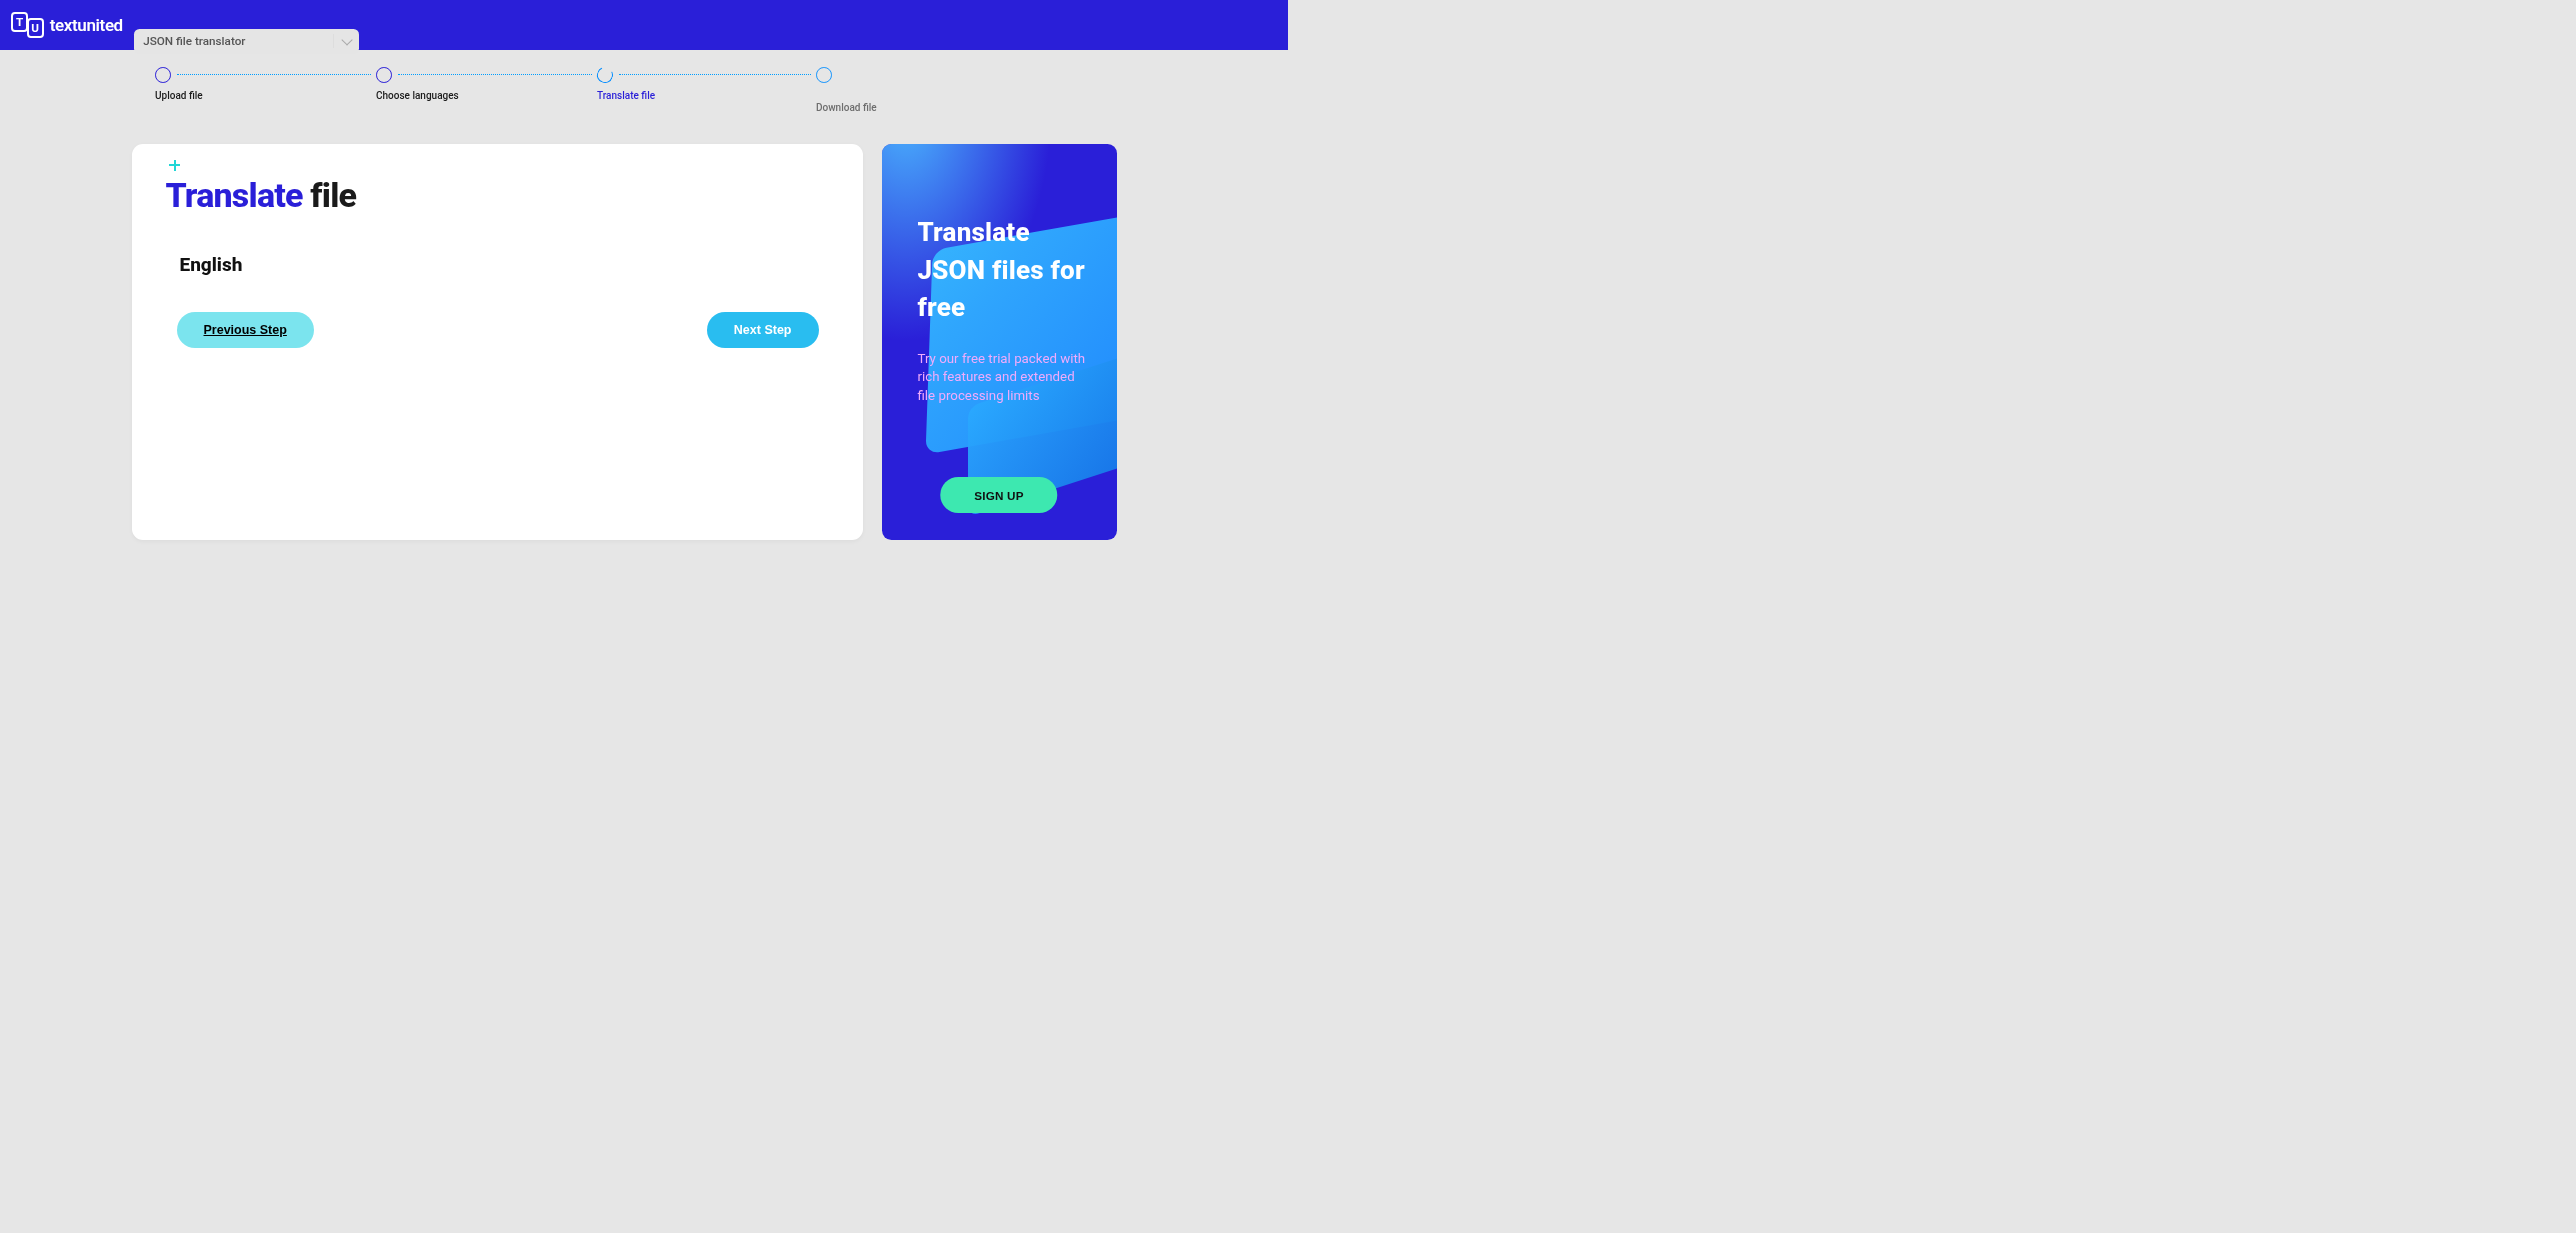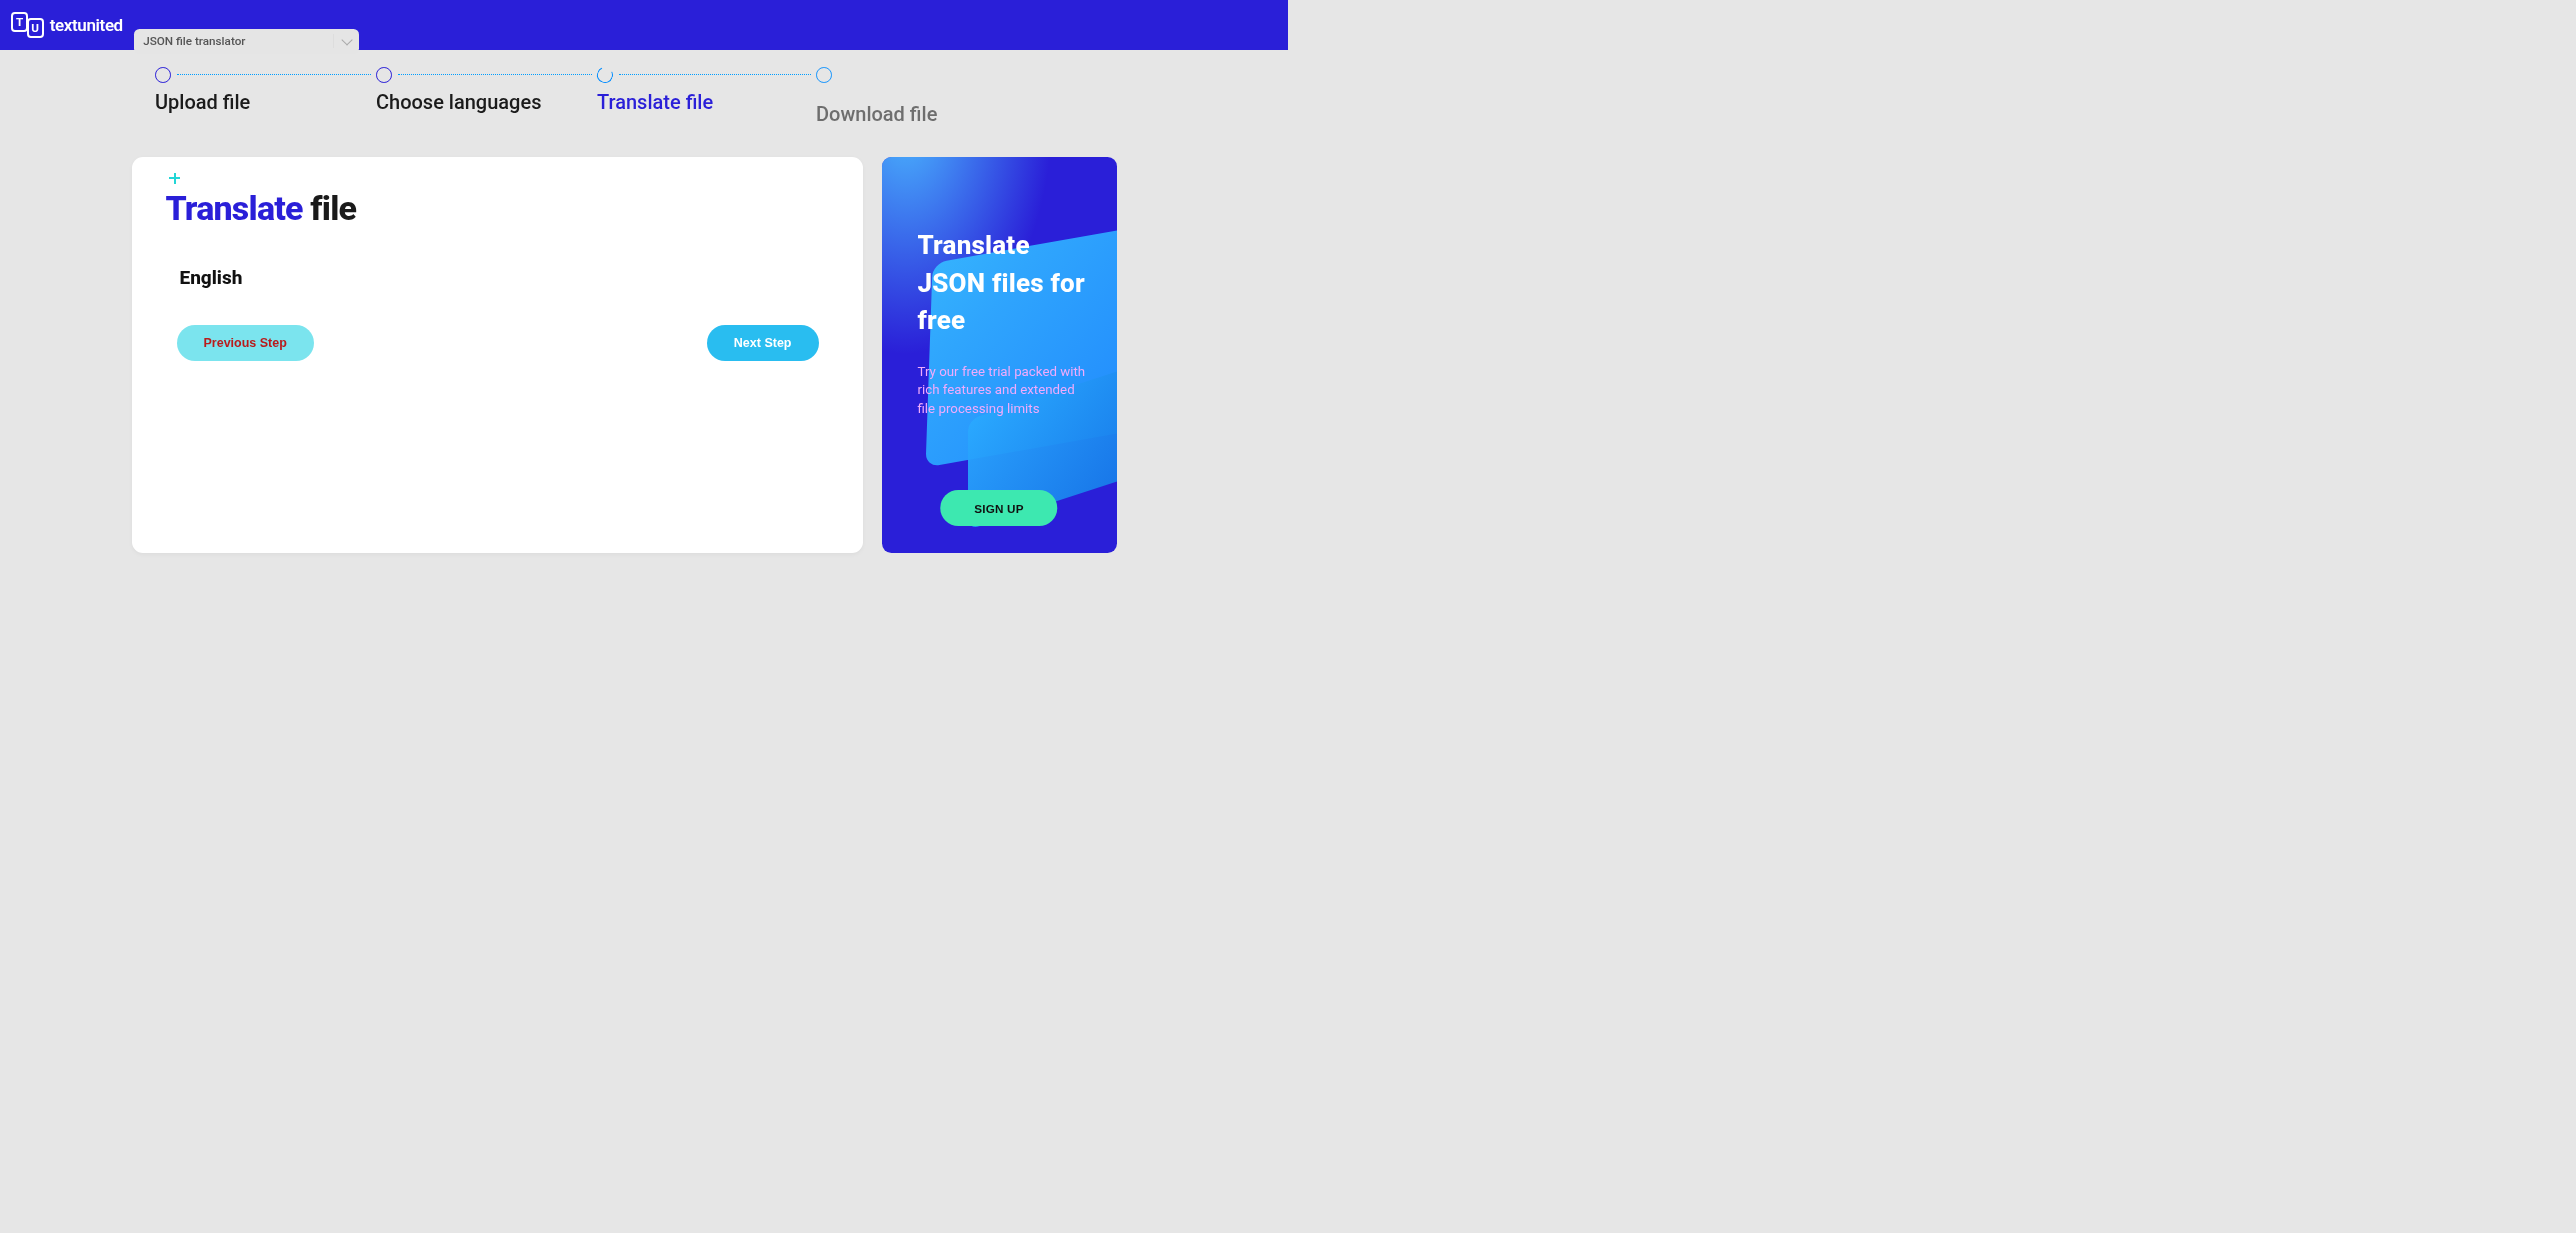--- a/index.html
+++ b/index.html
@@ -96,21 +96,21 @@
   .step-circle.active-spin {
     border-top-color: transparent;
     transform: rotate(20deg);
   }
   .step-circle.disabled {
     border-color: #008cff;
     opacity:0.9;
   }
   .step-label {
     margin-top: 7.8px;
-    font-size: 20px;
+    font-size: 10px;
     font-weight: 500;
     color: #1b1b1b;
   }
   .step-label.active { color:#2a1fd8; }
   .step-label.disabled { color:#6e6e6e; }
   .stepcol {
     display:flex; flex-direction:column;
   }
   .stepcol.w1 { width: 221px; }
   .stepcol.w2 { width: 221px; }
@@ -161,21 +161,21 @@
   .lang-col.left { padding-left:14px; }
 
   .card-buttons {
     display:flex; justify-content:space-between; margin-top:36px;
     padding: 0 0 0 11px;
   }
   .btn {
     border:none; border-radius:782px; padding:11px 27px;
     font-size:12.5px; font-weight:600; color:#fff; cursor:pointer;
   }
-  .btn.prev { background:#7be4ee; color:#b91c1c; }
+  .btn.prev { background:#7be4ee; color:#000000;text-decoration:underline; }
   .btn.next { background:#29bdf0; color:#fff;text-align:right; }
 
   
   .promo {
     width: 235px;
     height: 396px;
     background: #2a1fd8;
     border-radius: 9.4px;
     position: relative;
     padding: 70px 30px 0 36px;

